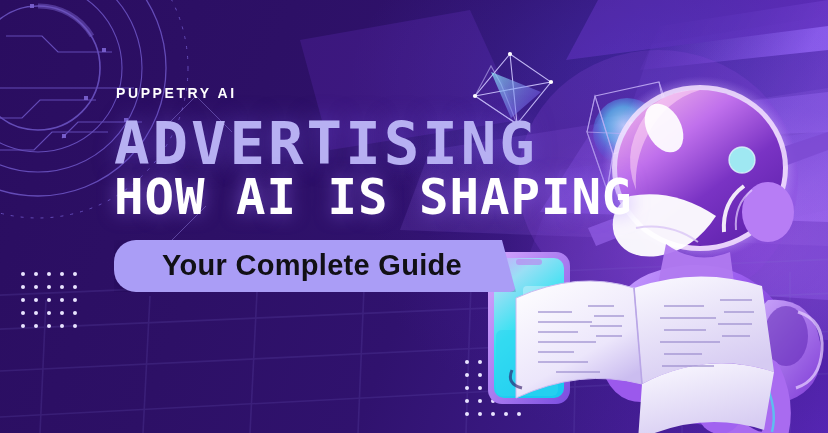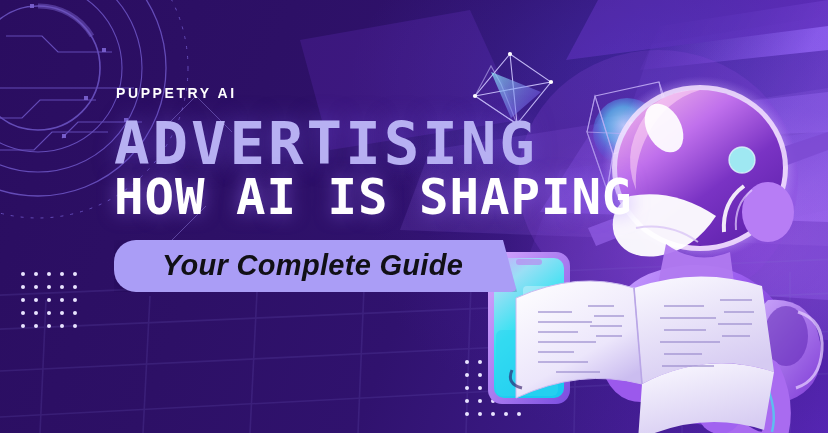--- a/index.html
+++ b/index.html
@@ -52,21 +52,21 @@
   }
   #subtitle-pill{
     position:relative;margin-top:18px;display:inline-block;
     background:#aa9df6;
     padding:11px 54px 12px 48px;
     border-radius:22px 6px 6px 22px;
     clip-path:polygon(0% 0%, 96.5% 0%, 100% 100%, 0% 100%);
     box-shadow:0 3px 16px rgba(25,5,70,.45);
   }
   #subtitle{
-    margin:0;color:#111015;font-size:29px;font-weight:700;font-style:italic;
+    margin:0;color:#111015;font-size:29px;font-weight:700;
     letter-spacing:.3px;line-height:1;white-space:nowrap;
     font-family:"Liberation Sans", sans-serif;
   }
 
   
   #art{position:absolute;right:0;top:0;width:360px;height:433px;z-index:30;}
   #shapes3d{position:absolute;left:455px;top:40px;width:250px;height:160px;z-index:20;}
 </style>
 </head>
 <body>

